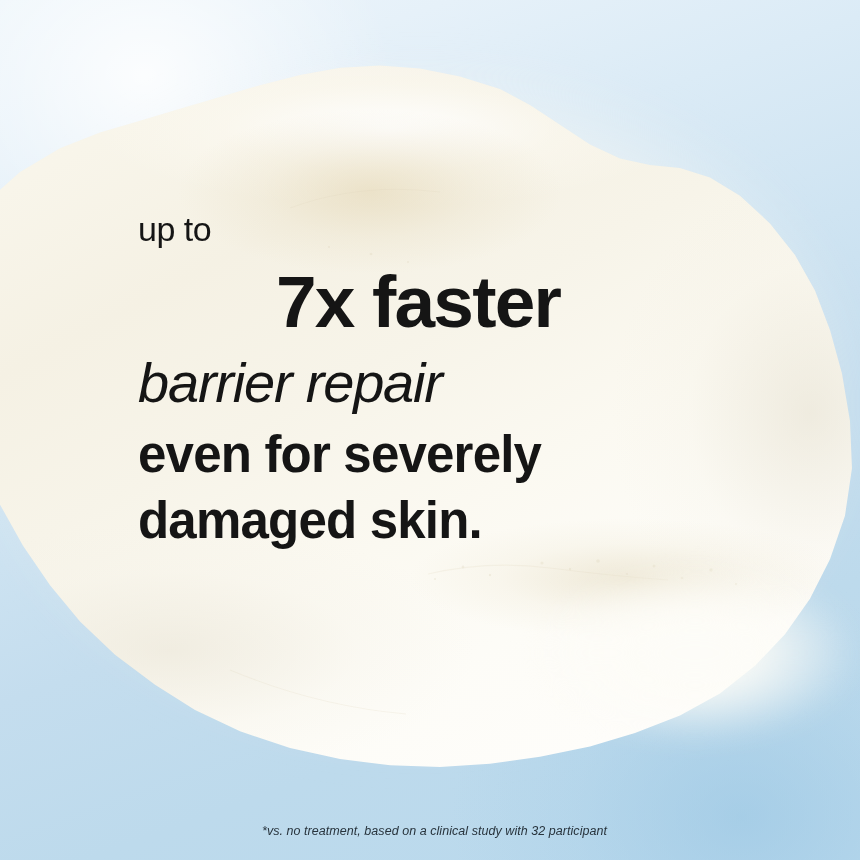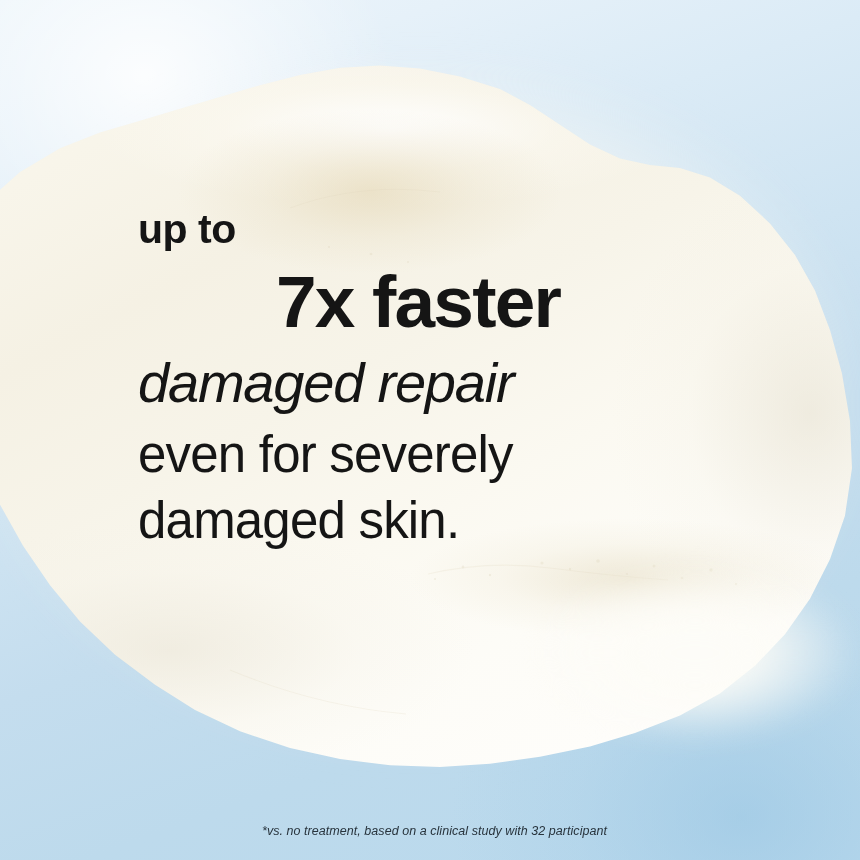--- a/index.html
+++ b/index.html
@@ -176,42 +176,42 @@
     top: 196px;
     width: 560px;
     color: #151515;
   }
   .line {
     display: block;
     white-space: nowrap;
     letter-spacing: -0.5px;
   }
   .l-eyebrow {
-    font-size: 41px;
-    font-weight: 700;
+    font-size: 34px;
+    font-weight: 400;
     line-height: 66px;
   }
   .l-hero {
     font-size: 73px;
     font-weight: 700;
     line-height: 84px;
     letter-spacing: -1.8px;
     margin-top: -2px;
     text-align: center;
   }
   .l-italic {
     font-size: 56px;
     font-weight: 400;
     font-style: italic;
     line-height: 78px;
     letter-spacing: -1.2px;
   }
   .l-body {
     font-size: 51px;
-    font-weight: 400;
+    font-weight: 700;
     line-height: 66px;
     letter-spacing: -0.8px;
   }
 
   
   .footnote {
     position: absolute;
     left: 0;
     right: 0;
     top: 824px;
@@ -260,20 +260,20 @@
           <path d="M360 190 q70 -26 150 -16"></path>
         </g>
       </svg>
     </div>
     <div class="cream-wisp"></div>
   </div>
 
   <div class="copy">
     <span class="line l-eyebrow">up to</span>
     <span class="line l-hero">7x faster</span>
-    <span class="line l-italic">damaged repair</span>
+    <span class="line l-italic">barrier repair</span>
     <span class="line l-body">even for severely</span>
     <span class="line l-body">damaged skin.</span>
   </div>
 
   <div class="footnote">*vs. no treatment, based on a clinical study with 32 participant</div>
 
 </div>
 
 </body></html>

